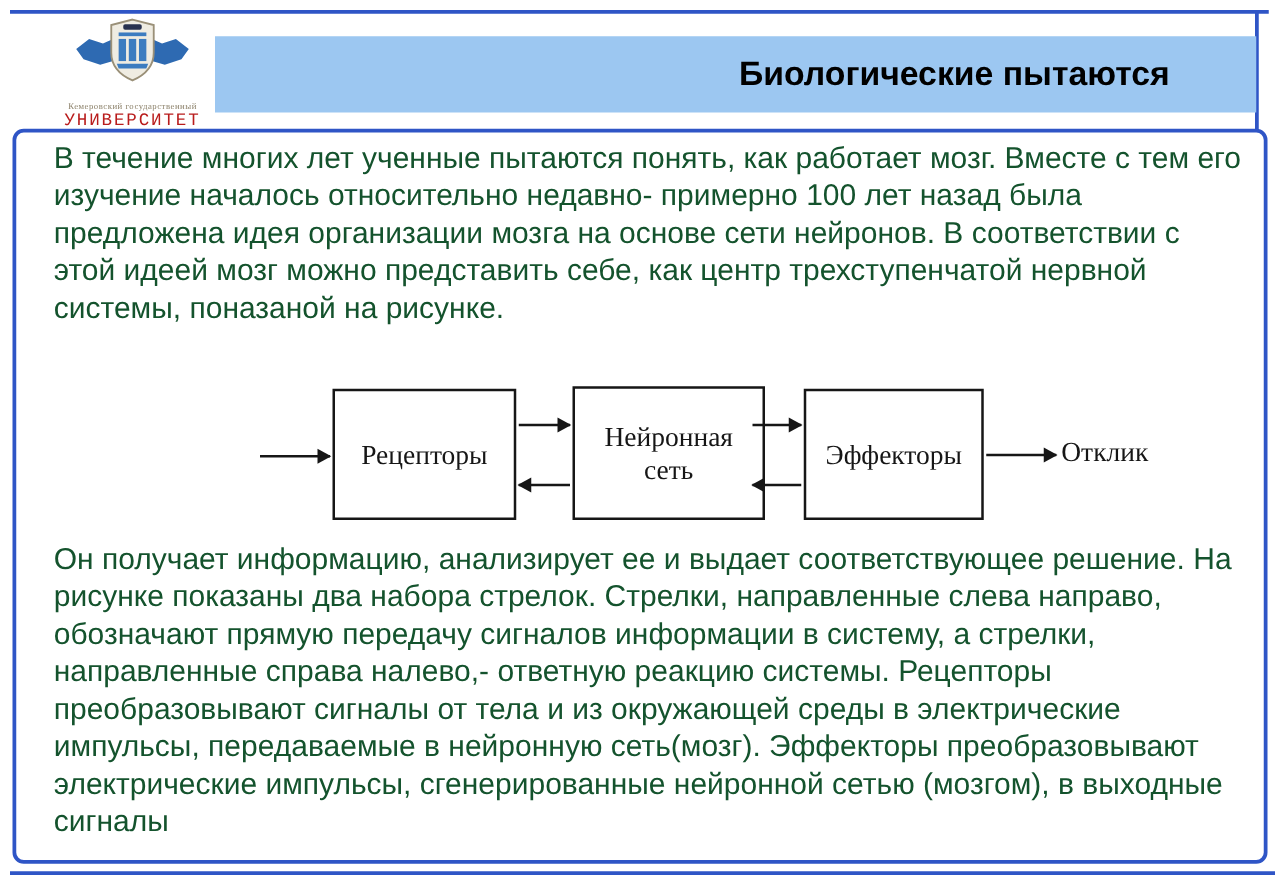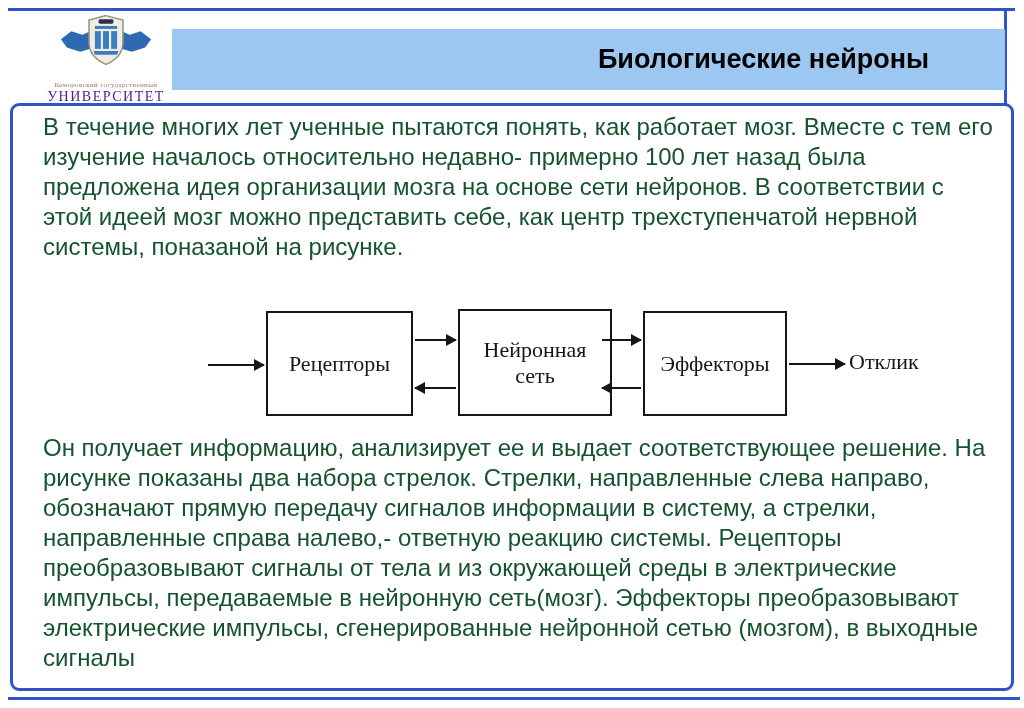--- a/index.html
+++ b/index.html
@@ -24,22 +24,22 @@
 
   
   .logo { position: absolute; left: 40px; top: 11px; width: 132px; height: 90px; text-align: center; }
   .logo svg { display: block; margin: 0 auto; width: 96px; height: 58px; }
   .logo-small {
     font-family: "Liberation Serif", serif;
     font-size: 7px; color: #8b8069; letter-spacing: .4px;
     white-space: nowrap; margin-top: 12px;
   }
   .logo-name {
-    font-family: Liberation Serif, serif;
-    font-size: 14px; color: #4c1d95; letter-spacing: 1.5px;
+    font-family: Liberation Mono, monospace;
+    font-size: 14px; color: #b91c1c; letter-spacing: 1.5px;
   }
 
   
   .title-bar {
     position: absolute; left: 172px; top: 29px; width: 833px; height: 61px;
     background: var(--title-bg);
     display: flex; align-items: center;
   }
   .title-bar h1 {
     margin: 0; width: 100%; text-align: center; padding-left: 350px;
@@ -111,21 +111,21 @@
       <rect x="50" y="23" width="8" height="24" fill="#3c7cc0"></rect>
       <rect x="61" y="23" width="8" height="24" fill="#3c7cc0"></rect>
       <rect x="72" y="23" width="8" height="24" fill="#3c7cc0"></rect>
       <path d="M48,50 L82,50 L80,55 L50,55 Z" fill="#3c7cc0"></path>
     </svg>
     <div class="logo-small">Кемеровский государственный</div>
     <div class="logo-name">УНИВЕРСИТЕТ</div>
   </div>
 
   <div class="title-bar">
-    <h1>Биологические нейроны</h1>
+    <h1>Биологические пытаются</h1>
   </div>
 
   <div class="content-box">
 
     <div class="para" id="para-intro">В течение многих лет ученные пытаются понять, как работает мозг. Вместе с тем его изучение началось относительно недавно- примерно 100 лет назад была предложена идея организации мозга на основе сети нейронов. В соответствии с этой идеей мозг можно представить себе, как центр трехступенчатой нервной системы, поназаной на рисунке.</div>
 
     <div class="diagram">
       <div class="harrow right" id="arrow-input"></div>
 
       <div class="dbox" id="box-receptors">Рецепторы</div>

